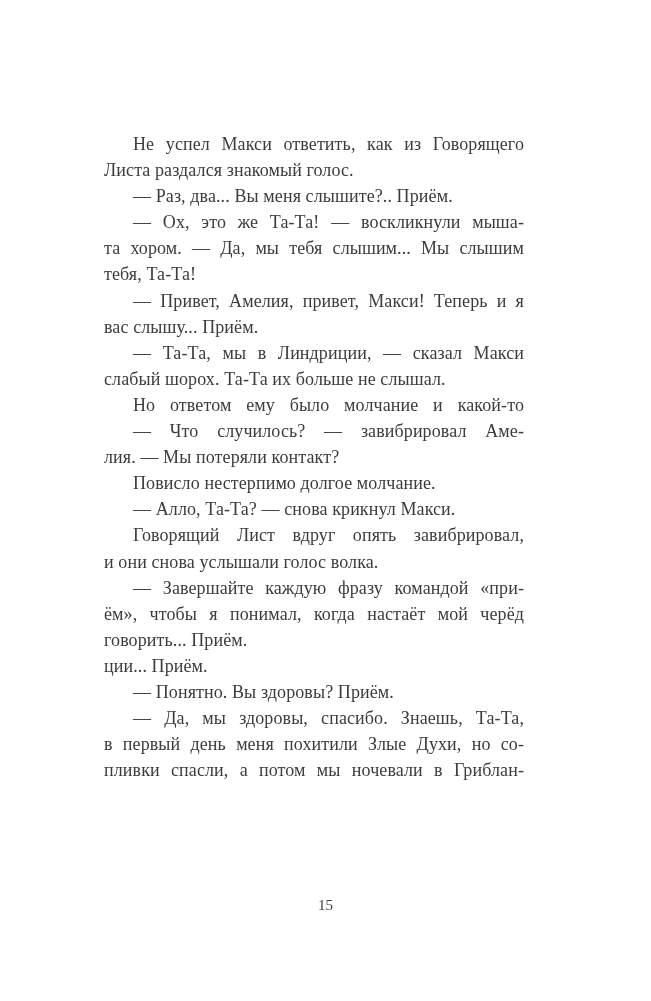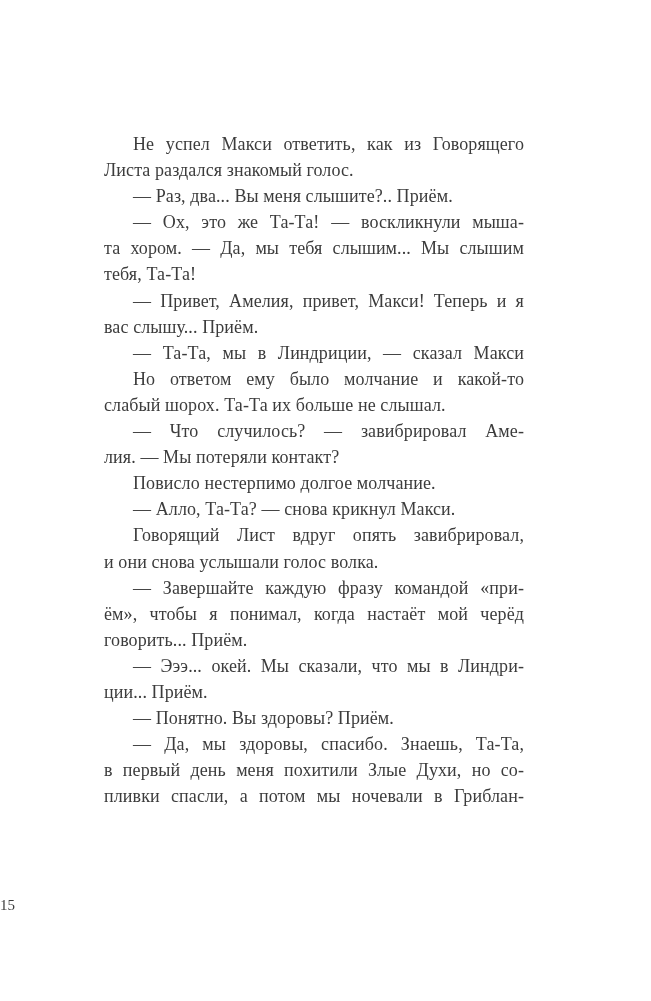--- a/index.html
+++ b/index.html
@@ -36,51 +36,50 @@
     text-align: justify;
     text-align-last: justify;
     height: 26.1px;
     overflow: hidden;
   }
   .page-number {
     position: absolute;
     left: 0;
     top: 897px;
     width: 651px;
-    text-align: left;
+    text-align: center;
     font-size: 15px;
     color: #3c3c3c;
   }
 </style>
 </head>
 <body>
 
 <div class="book-page">
   <div class="text-block" id="text-block">
       <div class="line first just">Не успел Макси ответить, как из Говорящего</div>
       <div class="line">Листа раздался знакомый голос.</div>
       <div class="line first">— Раз, два... Вы меня слышите?.. Приём.</div>
       <div class="line first just">— Ох, это же Та-Та! — воскликнули мыша-</div>
       <div class="line just">та хором. — Да, мы тебя слышим... Мы слышим</div>
       <div class="line">тебя, Та-Та!</div>
       <div class="line first just">— Привет, Амелия, привет, Макси! Теперь и я</div>
       <div class="line">вас слышу... Приём.</div>
       <div class="line first just">— Та-Та, мы в Линдриции, — сказал Макси</div>
+      <div class="line">слабый шорох. Та-Та их больше не слышал.</div>
       <div class="line first just">Но ответом ему было молчание и какой-то</div>
-      <div class="line">слабый шорох. Та-Та их больше не слышал.</div>
       <div class="line first just">— Что случилось? — завибрировал Аме-</div>
       <div class="line">лия. — Мы потеряли контакт?</div>
       <div class="line first">Повисло нестерпимо долгое молчание.</div>
       <div class="line first">— Алло, Та-Та? — снова крикнул Макси.</div>
       <div class="line first just">Говорящий Лист вдруг опять завибрировал,</div>
       <div class="line">и они снова услышали голос волка.</div>
       <div class="line first just">— Завершайте каждую фразу командой «при-</div>
       <div class="line just">ём», чтобы я понимал, когда настаёт мой черёд</div>
       <div class="line">говорить... Приём.</div>
-      <div class="line first just">— Эээ... окей. Мы сказали, что мы в Линдри-</div>
       <div class="line">ции... Приём.</div>
       <div class="line first">— Понятно. Вы здоровы? Приём.</div>
       <div class="line first just">— Да, мы здоровы, спасибо. Знаешь, Та-Та,</div>
       <div class="line just">в первый день меня похитили Злые Духи, но со-</div>
       <div class="line just">пливки спасли, а потом мы ночевали в Гриблан-</div>
     </div>
   <div class="page-number">15</div>
 </div>
 
 </body></html>

